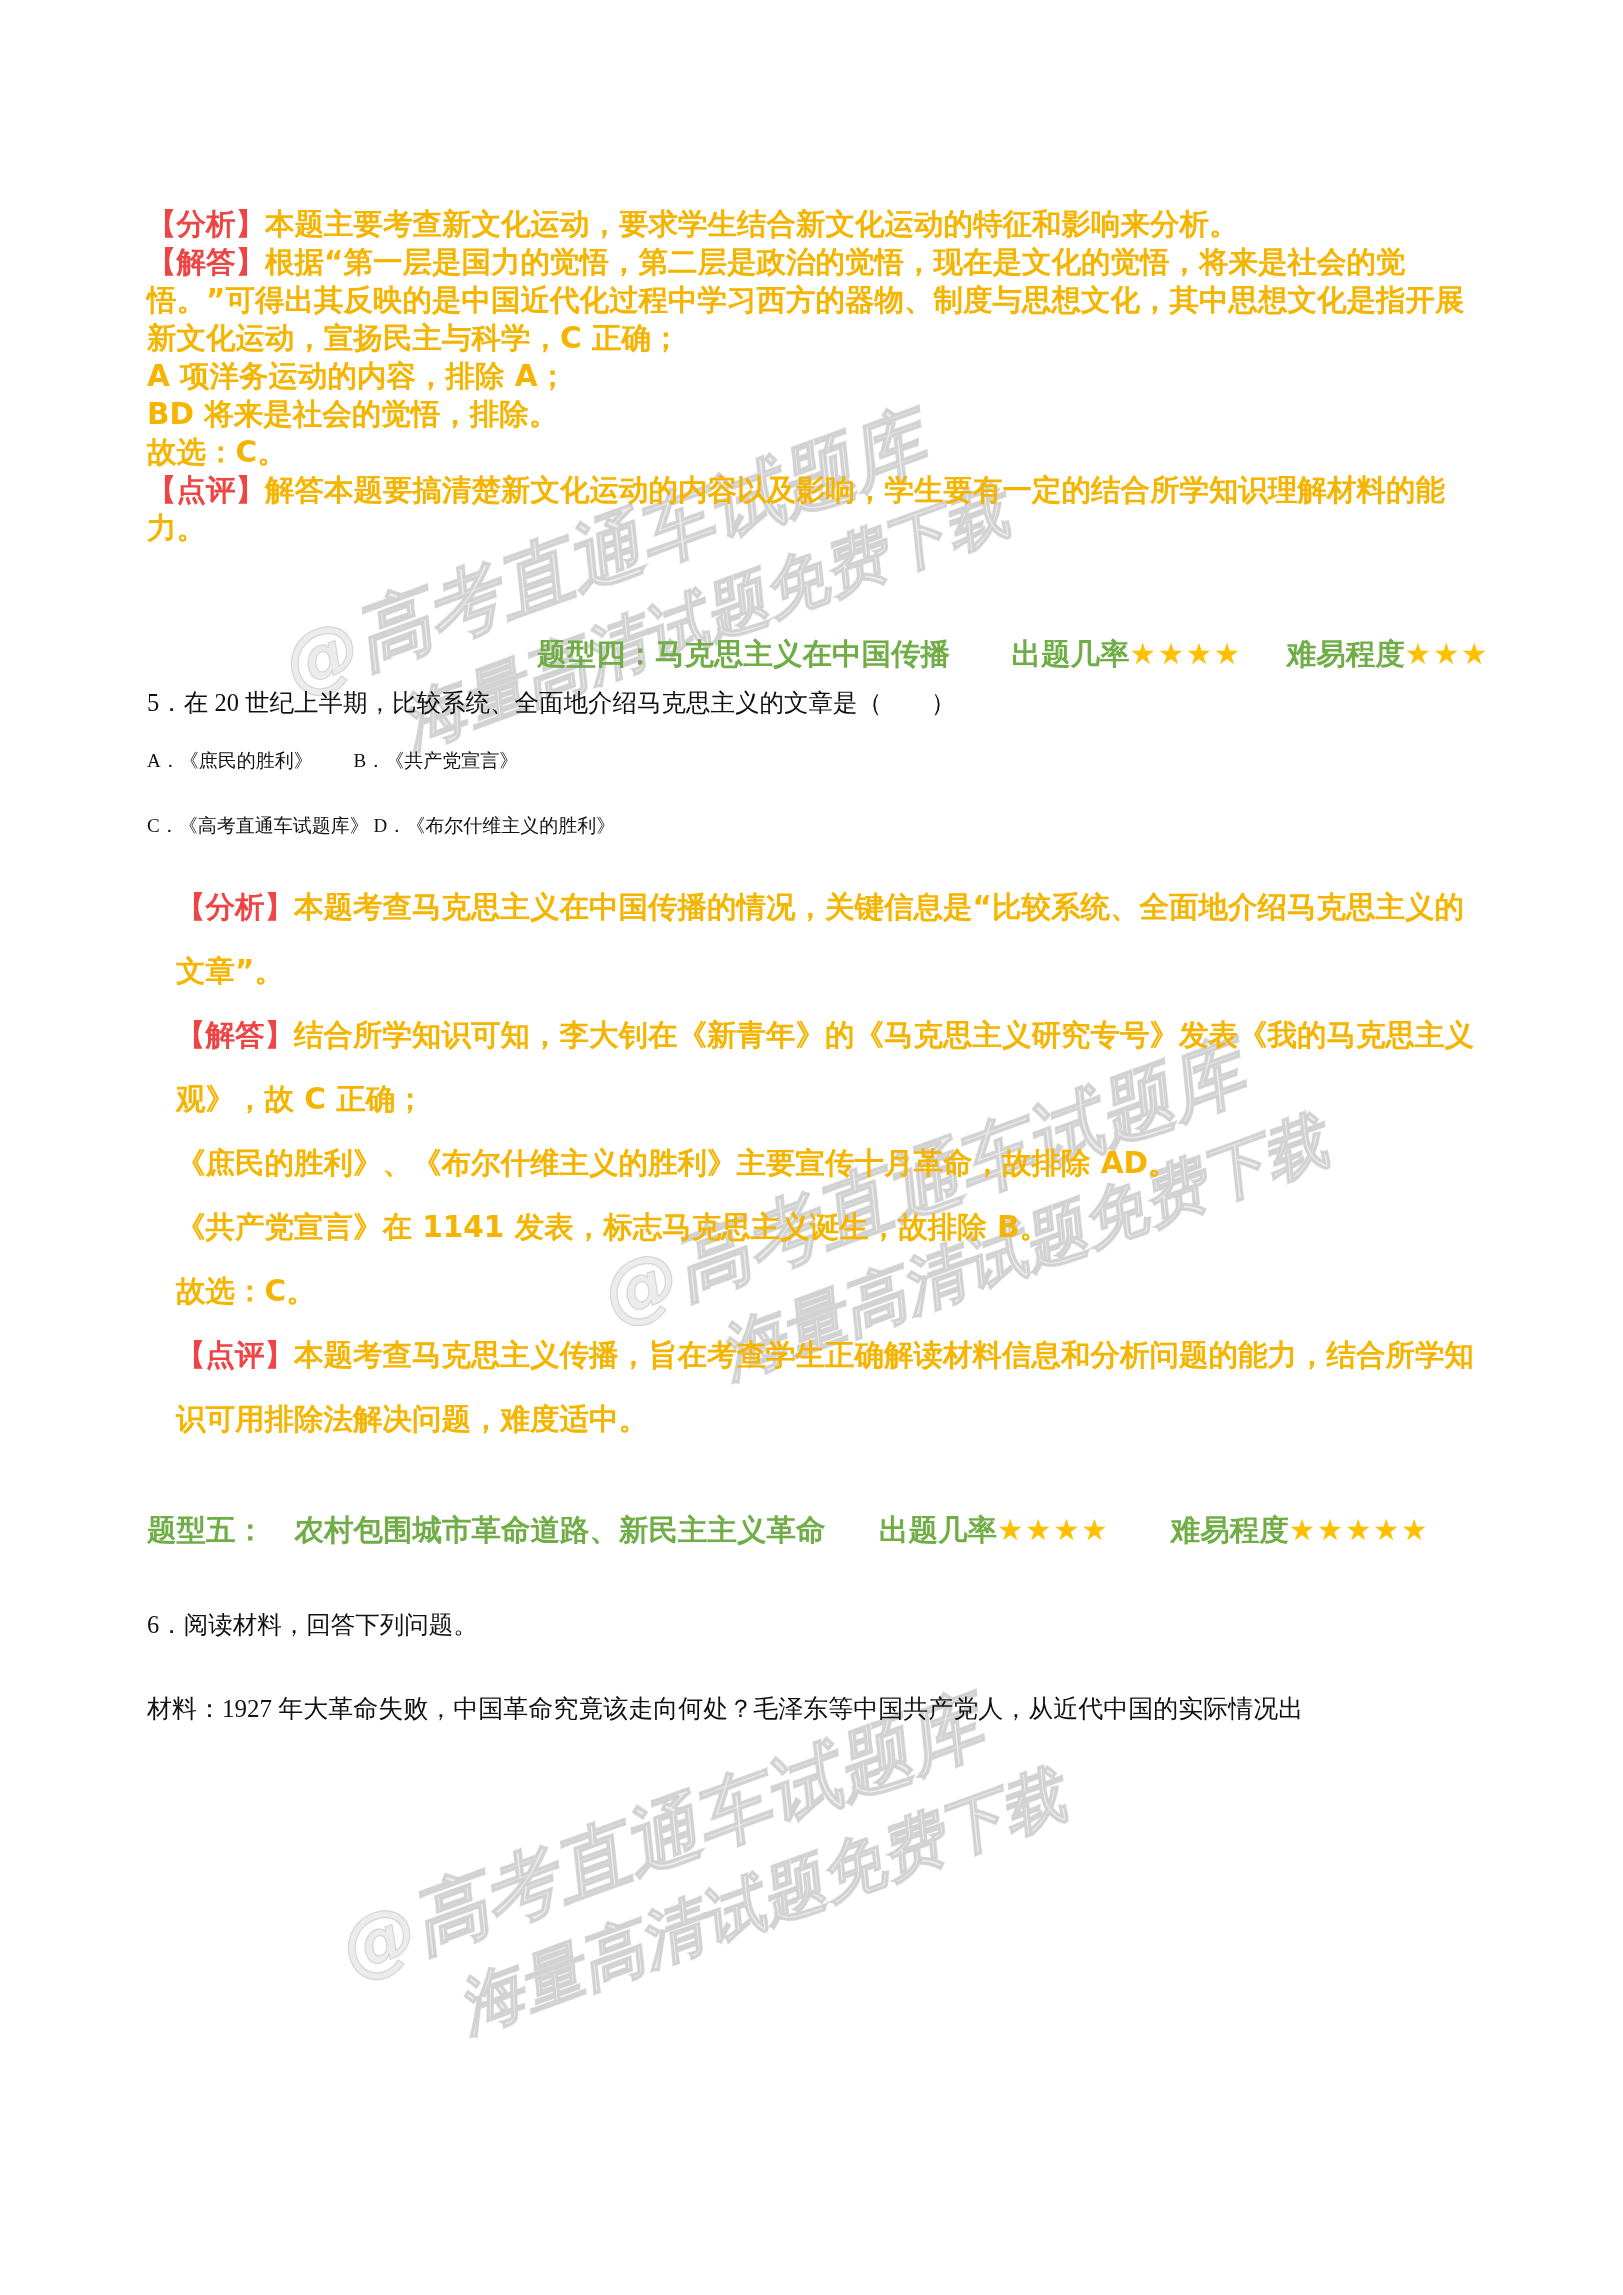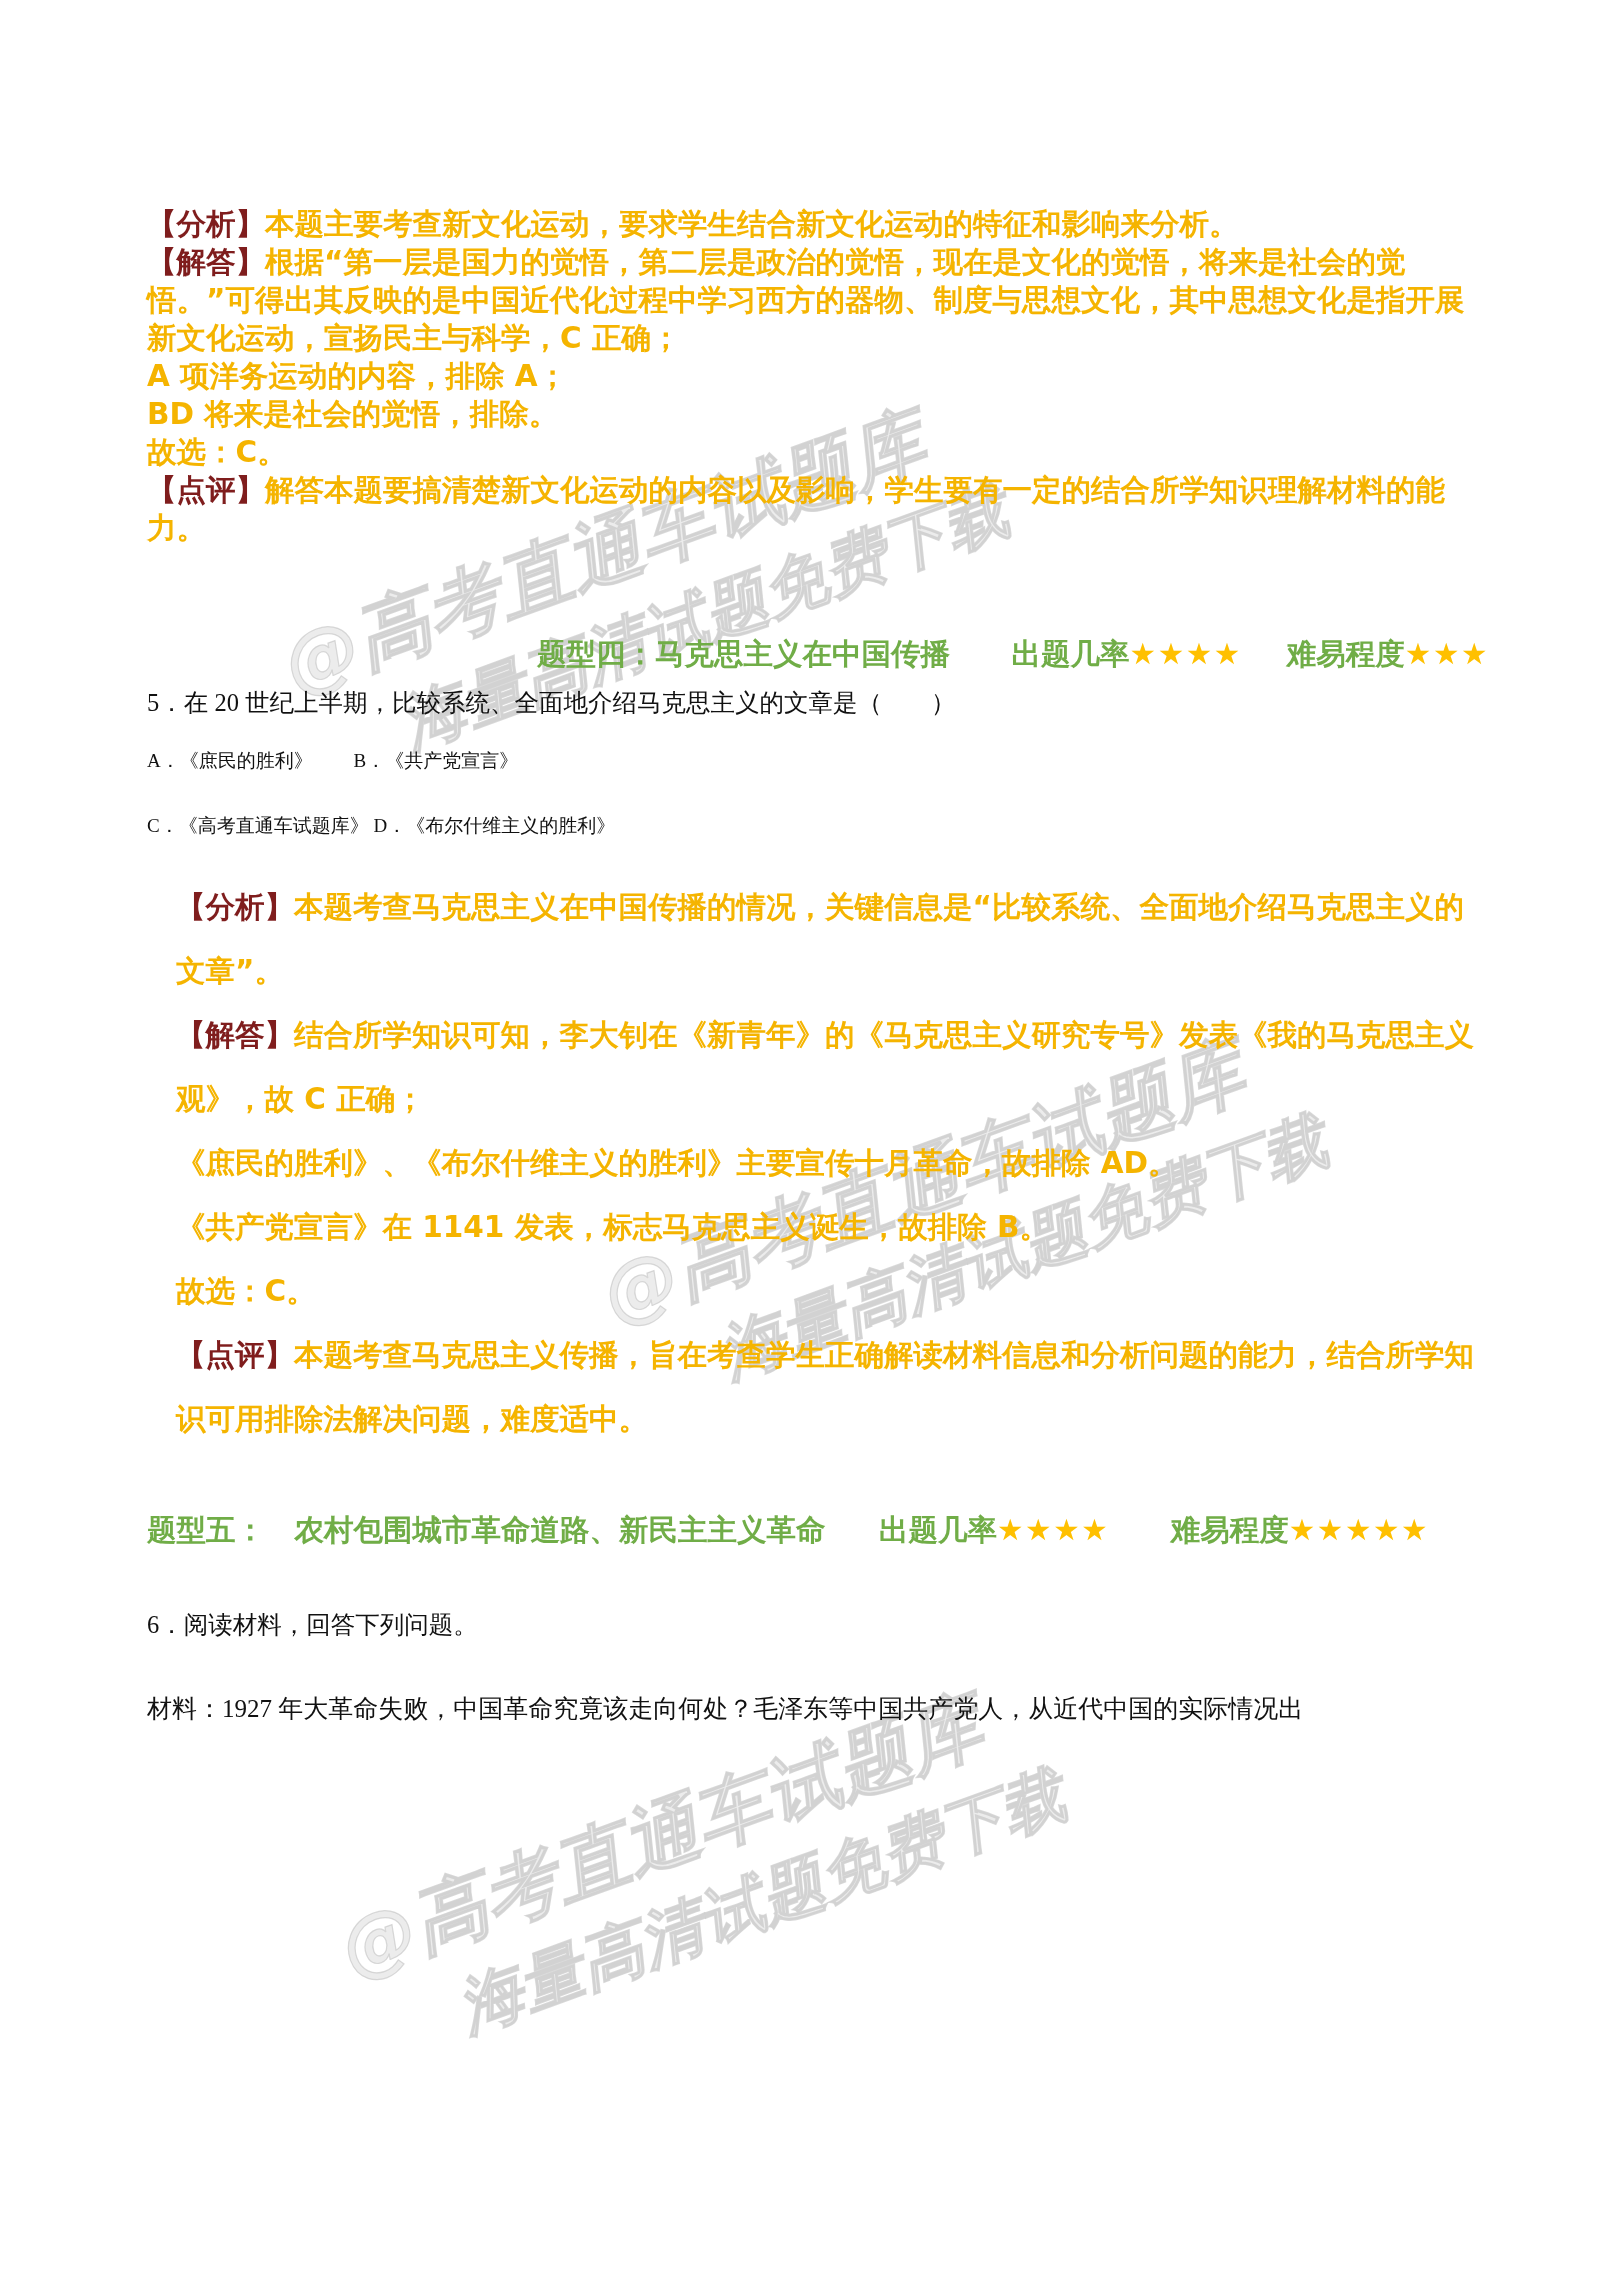--- a/index.html
+++ b/index.html
@@ -22,21 +22,21 @@
   .block {
     position: absolute;
     left: 147px;
     width: 1342px;
   }
   .gold {
     color: #F5B400;
     font-family: "DejaVu Sans", "Liberation Sans", sans-serif;
     font-weight: bold;
   }
-  .gold .tag { color: #7f1d1d; }
+  .gold .tag { color: #ef4444; }
   .green {
     color: #70AD47;
     font-family: "DejaVu Sans", "Liberation Sans", sans-serif;
     font-weight: bold;
   }
   .star { color: #FFC000; letter-spacing: 1.6px; }
   .black {
     color: #111111;
     font-family: "Liberation Serif", "DejaVu Serif", serif;
   }

